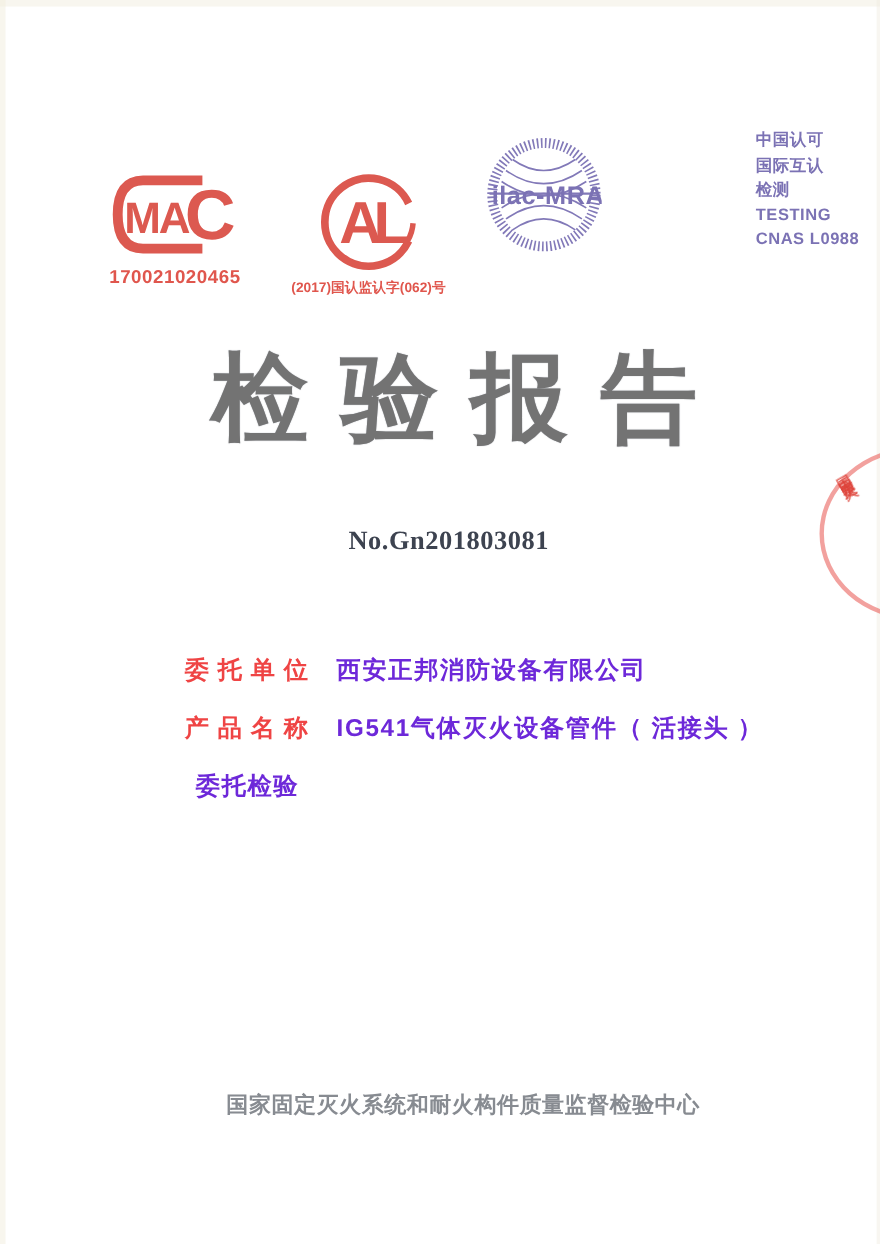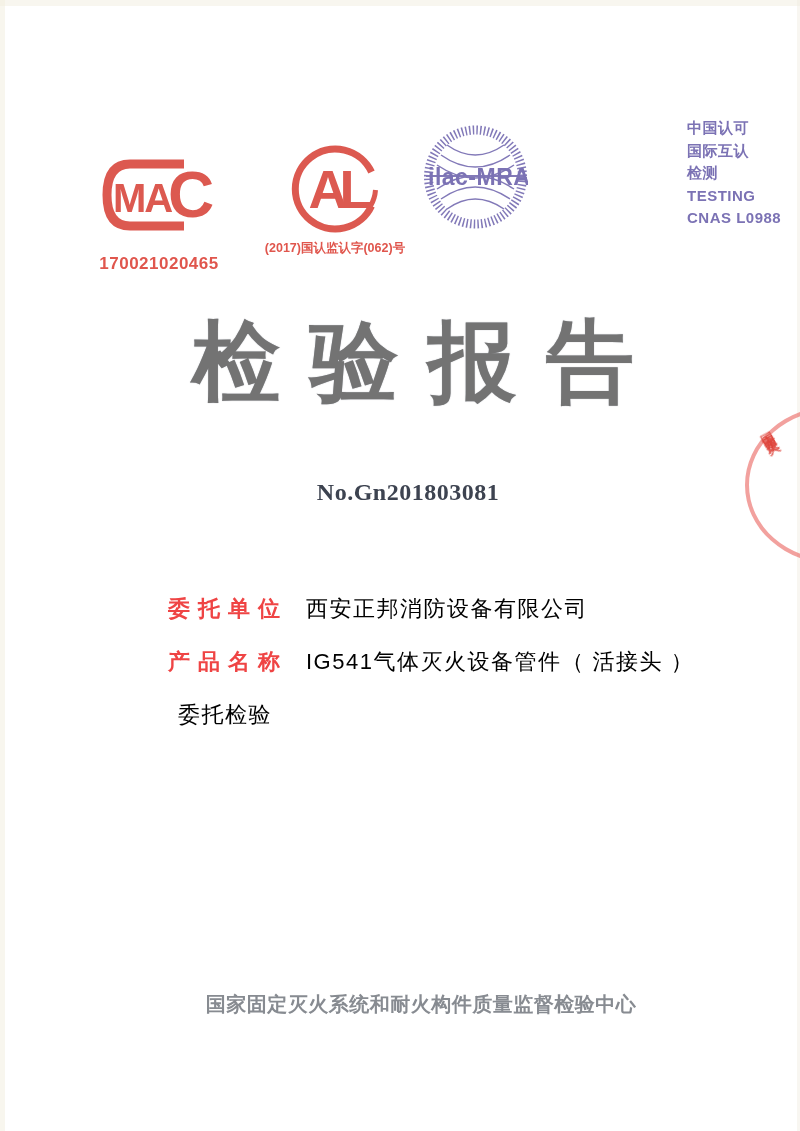--- a/index.html
+++ b/index.html
@@ -9,25 +9,25 @@
     background:#ffffff;overflow:hidden;
     font-family:"Liberation Sans",sans-serif;
   }
   .edge-top{position:absolute;top:0;left:0;right:0;height:6px;background:#f3efe1;opacity:.55;}
   .edge-left{position:absolute;top:0;left:0;bottom:0;width:5px;background:#f2edde;opacity:.5;}
   .edge-right{position:absolute;top:0;right:0;bottom:0;width:3px;background:#f0ece0;opacity:.45;}
 
   
   .cma-block{position:absolute;left:97px;top:156px;width:124px;}
   .cma-block svg{display:block;margin:0 auto;}
-  .cma-number{margin-top:20px;text-align:center;color:#e0564d;font-size:17px;font-weight:bold;letter-spacing:.5px;}
-  .al-block{position:absolute;left:250px;top:142px;width:170px;}
+  .cma-number{margin-top:8px;text-align:center;color:#e0564d;font-size:17px;font-weight:bold;letter-spacing:.5px;}
+  .al-block{position:absolute;left:250px;top:155px;width:170px;}
   .al-block svg{display:block;margin:0 auto;}
   .al-line{margin-top:3px;text-align:center;color:#e0564d;font-size:12.5px;font-weight:bold;letter-spacing:0;}
-  .ilac-block{position:absolute;left:423px;top:121px;}
+  .ilac-block{position:absolute;left:442px;top:121px;}
   .cnas-block{position:absolute;left:548px;top:140px;}
   .cnas-lines{position:absolute;left:687px;top:117px;color:#7b72b4;font-size:15px;font-weight:bold;line-height:22.5px;letter-spacing:.5px;white-space:nowrap;}
 
   
   .title{
     position:absolute;top:318px;left:0;right:0;
     display:flex;justify-content:center;transform:translateX(13px);
   }
   .title span{
     font-size:88px;font-weight:900;color:#737373;
@@ -38,21 +38,21 @@
   
   .report-no{
     position:absolute;top:479px;left:0;right:0;text-align:center;transform:translateX(8px);
     font-family:"Liberation Serif",serif;font-weight:bold;font-size:24px;color:#3d4350;letter-spacing:.5px;
   }
 
   
   .fields{position:absolute;left:168px;top:594px;}
   .field-row{display:flex;align-items:baseline;height:53px;white-space:nowrap;}
   .field-label{font-size:22px;font-weight:bold;color:#ef4444;letter-spacing:8px;width:128px;}
-  .field-value{font-size:22px;font-weight:normal;color:#000000;letter-spacing:1.5px;margin-left:10px;}
+  .field-value{font-size:22px;font-weight:bold;color:#6d28d9;letter-spacing:1.5px;margin-left:10px;}
 
   
   .stamp-ring{
     position:absolute;left:745px;top:406px;width:170px;height:150px;border-radius:50%;
     border:4px solid rgba(232,84,78,.55);filter:blur(.6px);
   }
   .stamp-text{
     position:absolute;left:753px;top:424px;
     writing-mode:vertical-rl;transform:rotate(-30deg);
     color:rgba(222,66,58,.78);font-size:13px;font-weight:bold;letter-spacing:2px;

